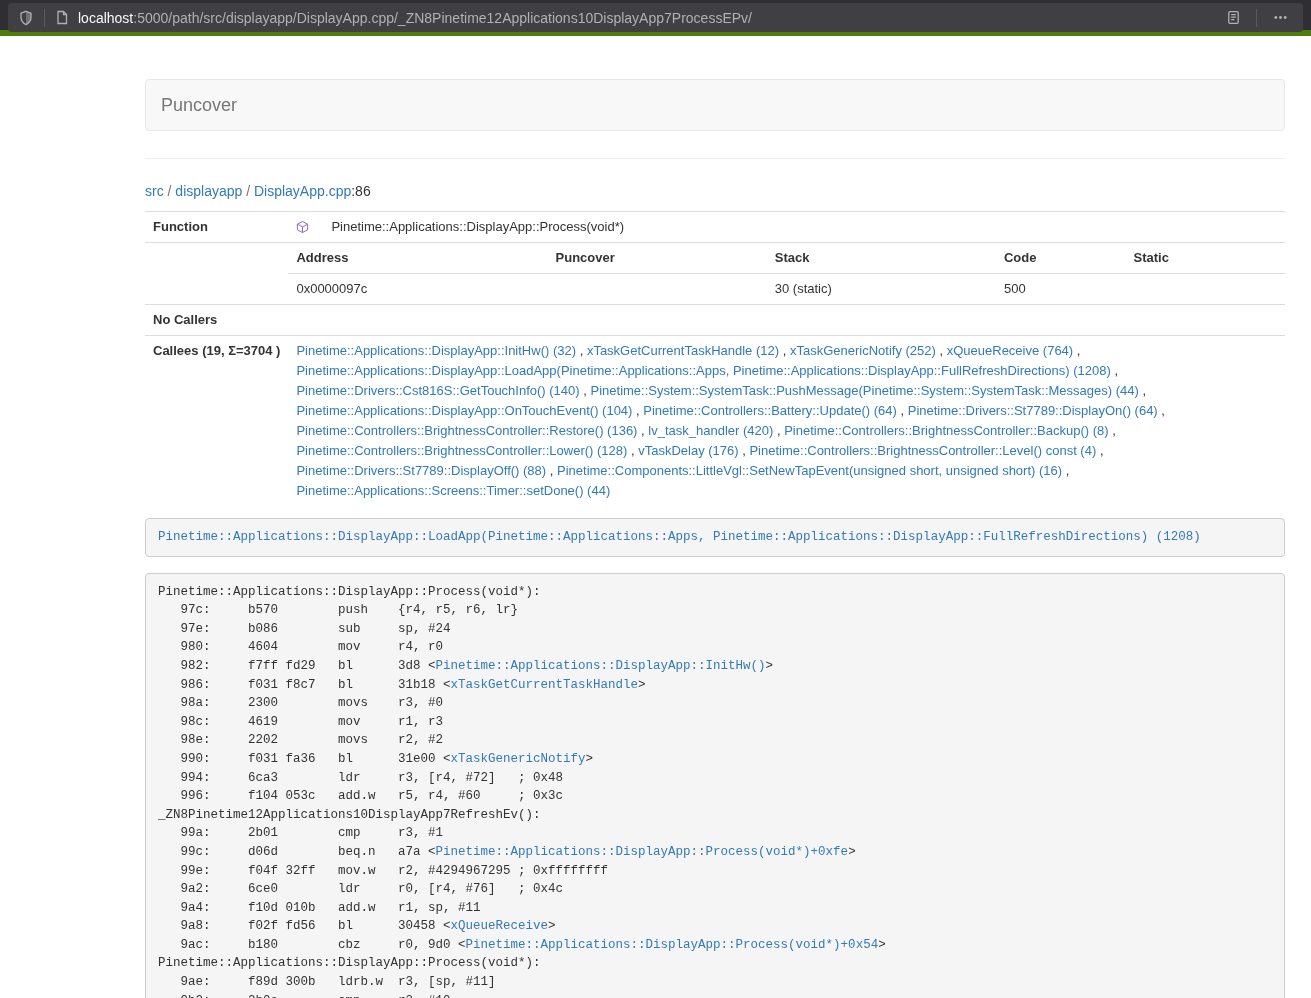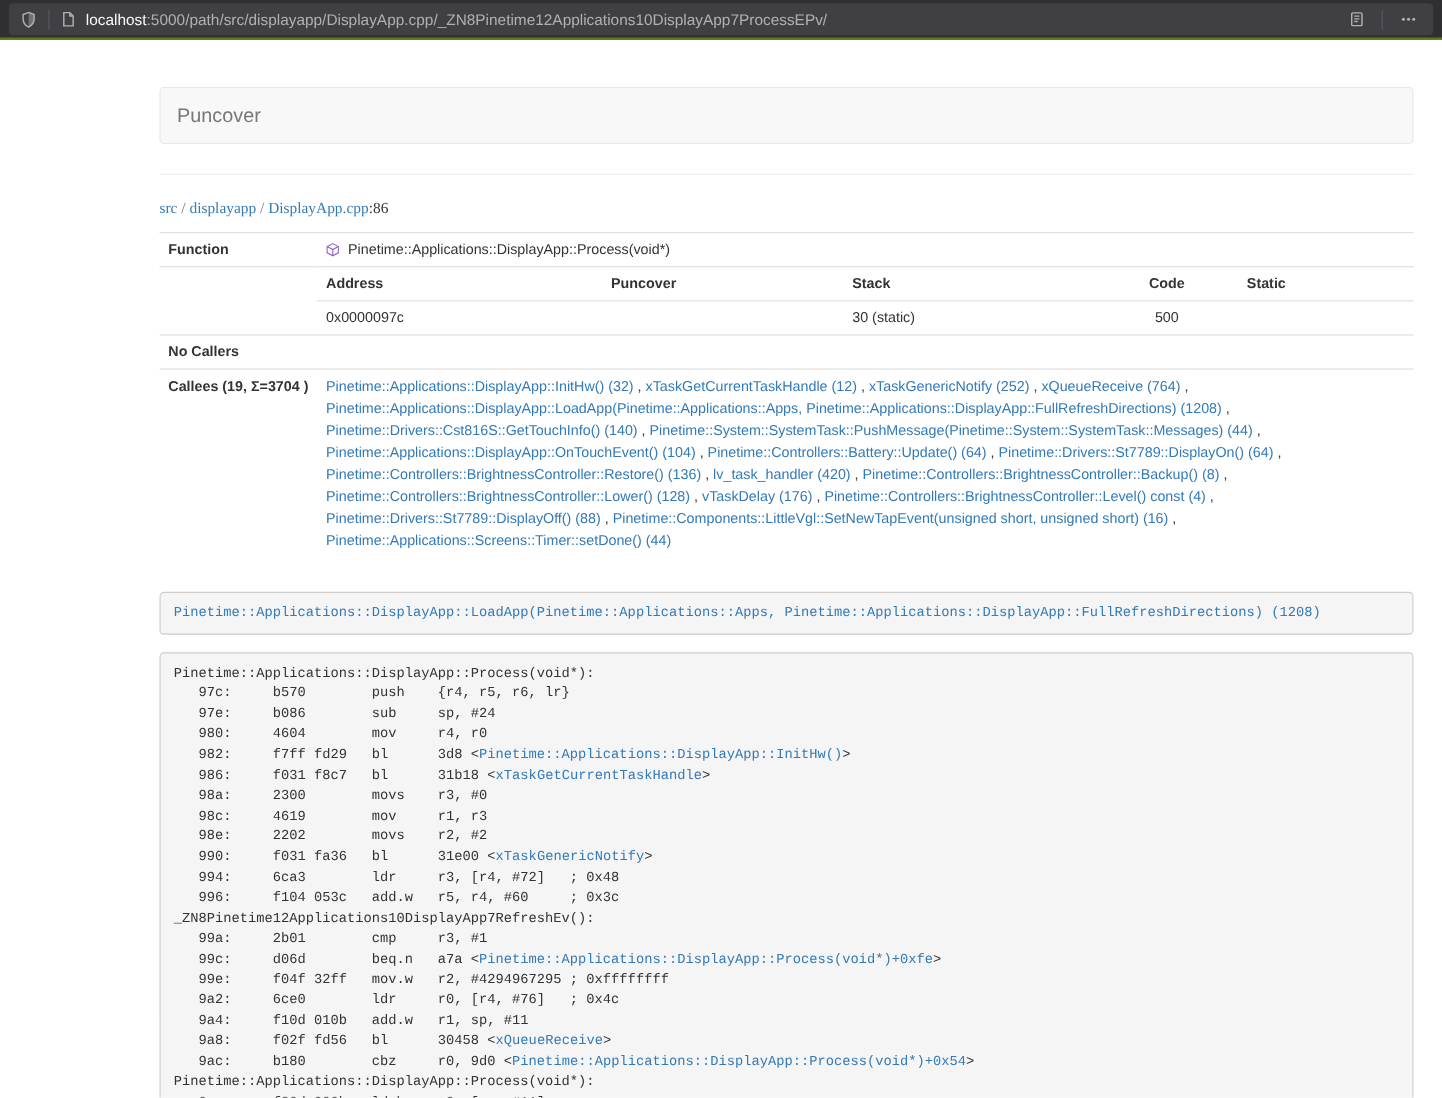--- a/index.html
+++ b/index.html
@@ -8,52 +8,52 @@
     --pre-bg:#f5f5f5; --pre-border:#cccccc; --table-border:#dddddd;
     --toolbar-bg:#2f2f33; --urlbar-bg:#3f3f44; --url-text:#b1b1b3; --url-host:#f9f9fa;
   }
   *{box-sizing:border-box;}
   html,body{margin:0;padding:0;}
   body{
     width:1311px;height:998px;overflow:hidden;background:#ffffff;
     font-family:"Liberation Sans", sans-serif;font-size:13px;color:var(--text);
   }
   
-  .toolbar{position:relative;height:36px;background:var(--toolbar-bg);border-bottom:2px solid #4d7c0f;}
+  .toolbar{position:relative;height:36px;background:var(--toolbar-bg);border-bottom:6px solid #4d7c0f;}
   .urlbar{position:absolute;left:8px;right:8px;top:3px;height:29px;background:var(--urlbar-bg);
     border-radius:4px;display:flex;align-items:center;padding:0 10px;}
   .urlbar .sep{width:1px;height:18px;background:#5a5a60;margin:0 10px;flex:none;}
   .urlbar svg{flex:none;display:block;}
   .url-text{margin-left:9px;font-size:14px;color:var(--url-text);white-space:nowrap;overflow:hidden;flex:1 1 auto;}
   .url-text .host{color:var(--url-host);}
   .tb-btn{flex:none;display:flex;align-items:center;justify-content:center;width:26px;height:24px;border-radius:3px;cursor:pointer;}
   
   .page{position:absolute;top:37px;left:0;width:1311px;height:961px;background:#fff;overflow:hidden;}
   .container{margin-left:130px;width:1170px;padding:42px 15px 0 15px;}
   .navbar{height:52px;background:var(--navbar-bg);border:1px solid var(--navbar-border);border-radius:4px;}
   .brand{display:inline-block;line-height:50px;padding:0 15px;font-size:18px;color:var(--brand-text);text-decoration:none;}
   hr{border:0;border-top:1px solid #eeeeee;margin:27px 0 0 0;}
-  .crumbs{margin:24px 0 12px 0;font-size:14px;font-family:Liberation Serif, serif;}
+  .crumbs{margin:24px 0 12px 0;font-size:14px;}
   .crumbs a{color:var(--link);text-decoration:none;}
   .crumb-sep{color:#777777;}
   
-  table.details{width:100%;border-collapse:collapse;font-size:13px;margin-bottom:32px;}
+  table.details{width:100%;border-collapse:collapse;font-size:13px;margin-bottom:12px;}
   table.details > tbody > tr > th, table.details > tbody > tr > td{
     border-top:1px solid var(--table-border);padding:5px 8px;text-align:left;vertical-align:top;line-height:20px;}
   th.rowlabel{width:139px;font-weight:bold;white-space:nowrap;}
   td.nested-wrap{padding:0 !important;border-top:1px solid var(--table-border);}
   table.stats{width:100%;border-collapse:collapse;font-size:13px;}
   table.stats th, table.stats td{padding:5px 8px;text-align:left;line-height:20px;}
   table.stats td{border-top:1px solid var(--table-border);}
   table.stats th:nth-child(1),table.stats td:nth-child(1){width:26%;}
   table.stats th:nth-child(2),table.stats td:nth-child(2){width:22%;}
   table.stats th:nth-child(3),table.stats td:nth-child(3){width:23%;}
-  table.stats th:nth-child(4),table.stats td:nth-child(4){width:13%;text-align:center;}
+  table.stats th:nth-child(4),table.stats td:nth-child(4){width:13%;}
   table.stats th:nth-child(5),table.stats td:nth-child(5){width:16%;}
-  .fn-cell{display:flex;align-items:center;gap:7px;}
+  .fn-cell{display:flex;align-items:center;gap:22px;}
   .lnk{color:var(--link);text-decoration:none;text-align:center;}
   .callees{line-height:20px;}
   
   .prebox{background:var(--pre-bg);border:1px solid var(--pre-border);border-radius:4px;
     padding:9px 12px;margin:0 0 16px 0;font-family:"Liberation Mono","DejaVu Sans Mono",monospace;
     font-size:12.5px;line-height:18.6px;color:var(--text);white-space:pre;overflow:hidden;}
 </style>
 </head>
 <body>
 

